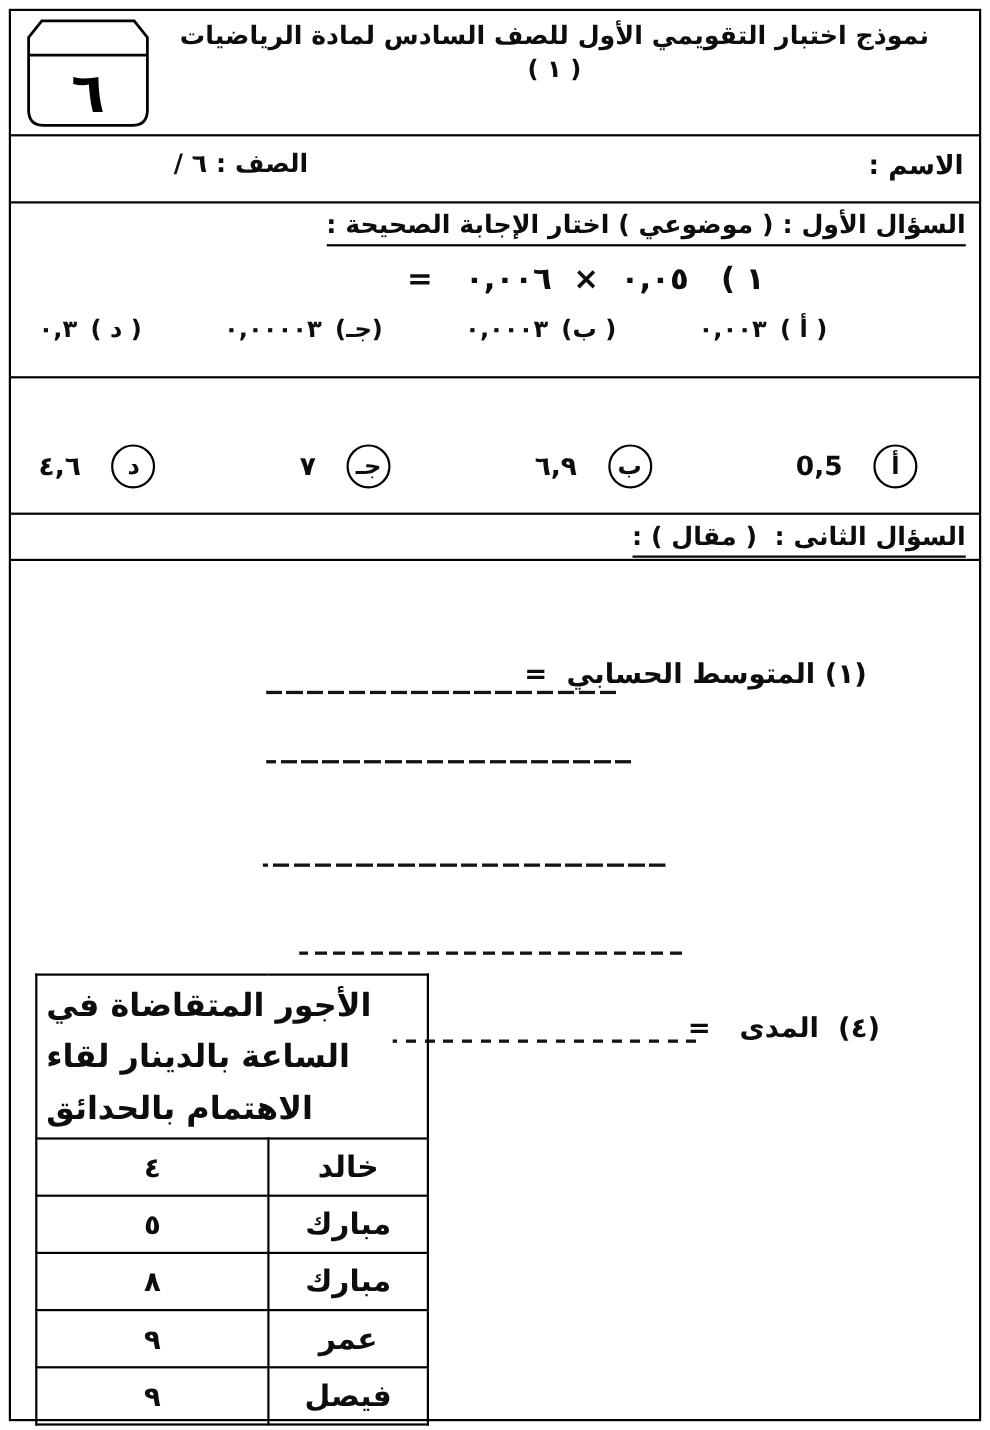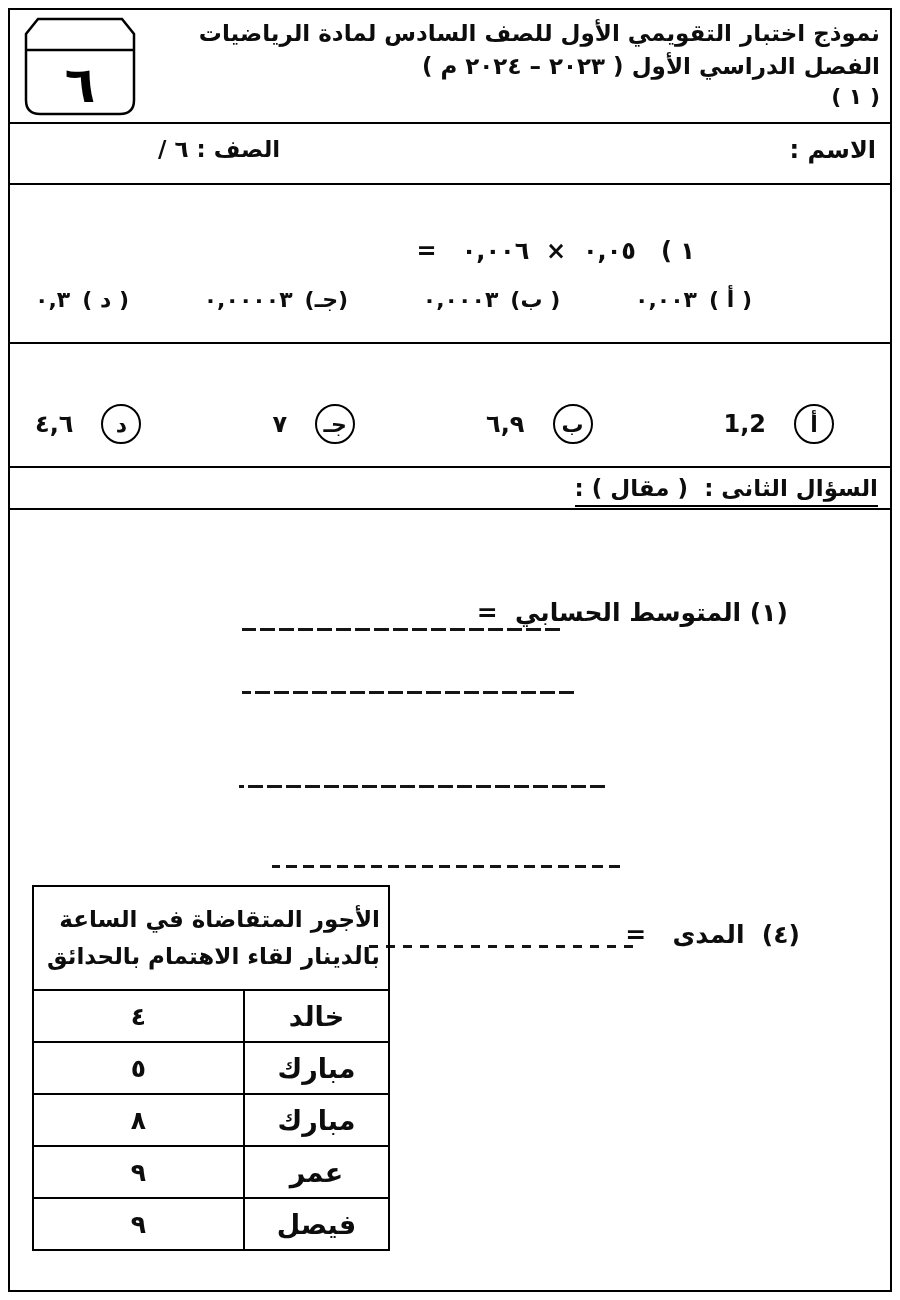--- a/index.html
+++ b/index.html
@@ -6,36 +6,36 @@
   html,body { background:#e8e8e8; }
   body { font-family:"DejaVu Sans", sans-serif; color:#0d0d0d; font-weight:700; }
   .page { position:relative; width:900px; height:1300px; background:#ffffff; overflow:hidden; margin:0 auto; }
   .frame { position:absolute; left:8px; top:8px; width:884px; height:1284px; border:2.5px solid #000; display:flex; flex-direction:column; }
   .sec { position:relative; border-bottom:2.5px solid #000; }
   .sec:last-child { border-bottom:none; }
 
   
   .sec-header { height:114px; }
   .badge { position:absolute; left:12px; top:6px; width:116px; height:102px; }
-  .titles { position:absolute; left:118px; right:10px; top:10px; }
+  .titles { position:absolute; left:118px; right:10px; top:10px; text-align:center; }
   .t1 { font-size:23px; }
   .t2 { font-size:23px; margin-top:7px; }
   .t3 { font-size:22px; margin-top:5px; }
 
   
   .sec-name { height:61px; }
   .name-label { position:absolute; right:14px; top:12px; font-size:24px;margin-left:42px; }
   .class-label { position:absolute; left:148px; top:12px; font-size:23px; }
 
   
   .q-heading { position:absolute; right:12px; top:7px; font-size:23px; border-bottom:2.5px solid #000; padding-bottom:4px; white-space:pre; }
 
   
   .sec-q1 { height:159px; }
-  .stem { position:absolute; font-size:24px; white-space:pre; }
+  .stem { position:absolute; font-size:28px; white-space:pre; }
   .stem1 { top:52px; right:195px; }
   .opts1 { position:absolute; top:102px; left:25px; right:138px; display:flex; justify-content:space-between; font-size:22px; }
   .opt1 { display:flex; gap:12px; white-space:pre; }
 
   
   .sec-q2 { height:124px; }
   .stem2 { top:22px; right:192px; }
   .opts2 { position:absolute; top:60px; left:25px; right:56px; display:flex; justify-content:space-between; align-items:center; font-size:24px; }
   .opt2 { display:flex; align-items:center; gap:28px; }
   .circle { width:40px; height:40px; border:2.5px solid #000; border-radius:50%; display:flex; align-items:center; justify-content:center; font-size:22px; flex:0 0 auto; }
@@ -57,51 +57,51 @@
   .dash-loose { background:repeating-linear-gradient(to left,#151515 0 9px, transparent 9px 17px); }
   .line1  { top:118px; left:232px; width:318px; }
   .line1b { top:181px; left:232px; width:332px; }
   .line2  { top:275px; left:229px; width:366px; }
   .line3  { top:355px; left:262px; width:348px; }
   .line4  { top:435px; left:347px; width:276px; }
 
   
   .wage-table { position:absolute; left:22px; top:375px; width:358px; border-collapse:collapse; }
   .wage-table td { border:2.5px solid #000; }
-  .th { height:104px; text-align:right; font-size:23px; padding:4px 8px; line-height:1.6; }
+  .th { height:104px; text-align:left; font-size:29px; padding:4px 8px; line-height:1.6; }
   .tname { width:145px; height:52px; text-align:center; font-size:27px; }
   .tval { text-align:center; font-size:25px; }
 </style>
 </head>
 <body>
 
 <div class="page">
   <div class="frame">
 
     <section class="sec sec-header">
       <div class="badge">
         <svg width="116" height="102" viewBox="0 0 116 102">
           <path d="M16 3 H100 L112 18 V84 Q112 98 98 98 H18 Q4 98 4 84 V18 Z" fill="none" stroke="#000" stroke-width="2.5"></path>
           <line x1="4" y1="34" x2="112" y2="34" stroke="#000" stroke-width="2.5"></line>
           <text x="58" y="86" text-anchor="middle" font-size="50" font-weight="bold" fill="#000">٦</text>
         </svg>
       </div>
       <div class="titles">
         <div class="t1">نموذج اختبار التقويمي الأول للصف السادس لمادة الرياضيات</div>
-        <div class="t2">الفصل الدراسي الأول ( ٢٠٢٣ – ٢٠٢٤ م )</div>
         <div class="t3">( ١ )</div>
       </div>
     </section>
 
     <section class="sec sec-name">
       <span class="name-label">الاسم :</span>
       <span class="class-label">الصف : ٦ /</span>
     </section>
 
     <section class="sec sec-q1">
+      <div class="q-heading">السؤال الأول : ( موضوعي ) اختار الإجابة الصحيحة :</div>
       <div class="stem stem1">١ )   ٠,٠٥  ×  ٠,٠٠٦   =</div>
       <div class="opts1">
         <div class="opt1">
           <span>( أ )</span>
           <span>٠,٠٠٣</span>
         </div>
         <div class="opt1">
           <span>( ب)</span>
           <span>٠,٠٠٠٣</span>
         </div>
@@ -115,21 +115,21 @@
         </div>
       </div>
     </section>
 
     <section class="sec sec-q2">
       <div class="opts2">
         <div class="opt2">
           <span class="circle">
             <span>أ</span>
           </span>
-          <span class="opt2-value">1,2</span>
+          <span class="opt2-value">0,5</span>
         </div>
         <div class="opt2">
           <span class="circle">
             <span>ب</span>
           </span>
           <span class="opt2-value">٦,٩</span>
         </div>
         <div class="opt2">
           <span class="circle">
             <span>جـ</span>

